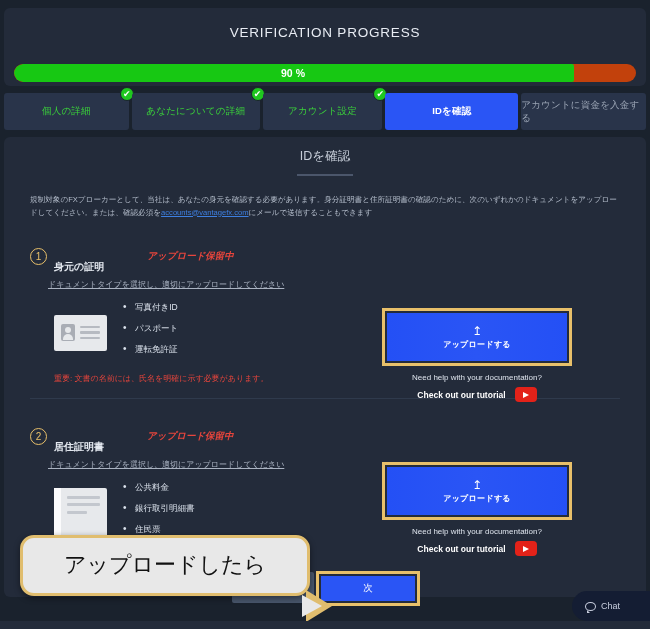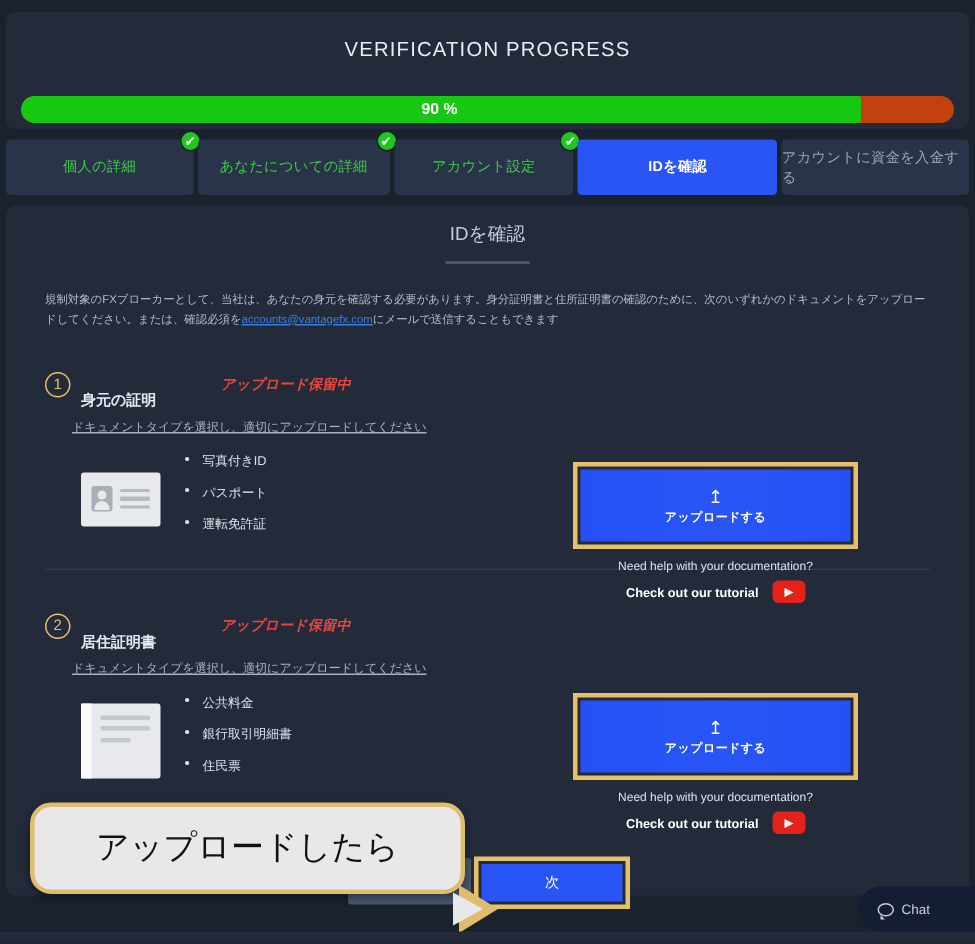--- a/index.html
+++ b/index.html
@@ -277,20 +277,21 @@
               <i></i>
               <i></i>
             </span>
         </div>
         <ul class="doc-list">
           <li>写真付きID</li>
           <li>パスポート</li>
           <li>運転免許証</li>
         </ul>
       </div>
+      <div class="doc-note">重要: 文書の名前には、氏名を明確に示す必要があります。</div>
     </div>
 
     <div class="divider"></div>
 
     <div class="doc-section">
       <div class="doc-head">
         <span class="step-num">2</span>
         <span class="doc-title">居住証明書</span>
         <span class="doc-status">アップロード保留中</span>
       </div>

